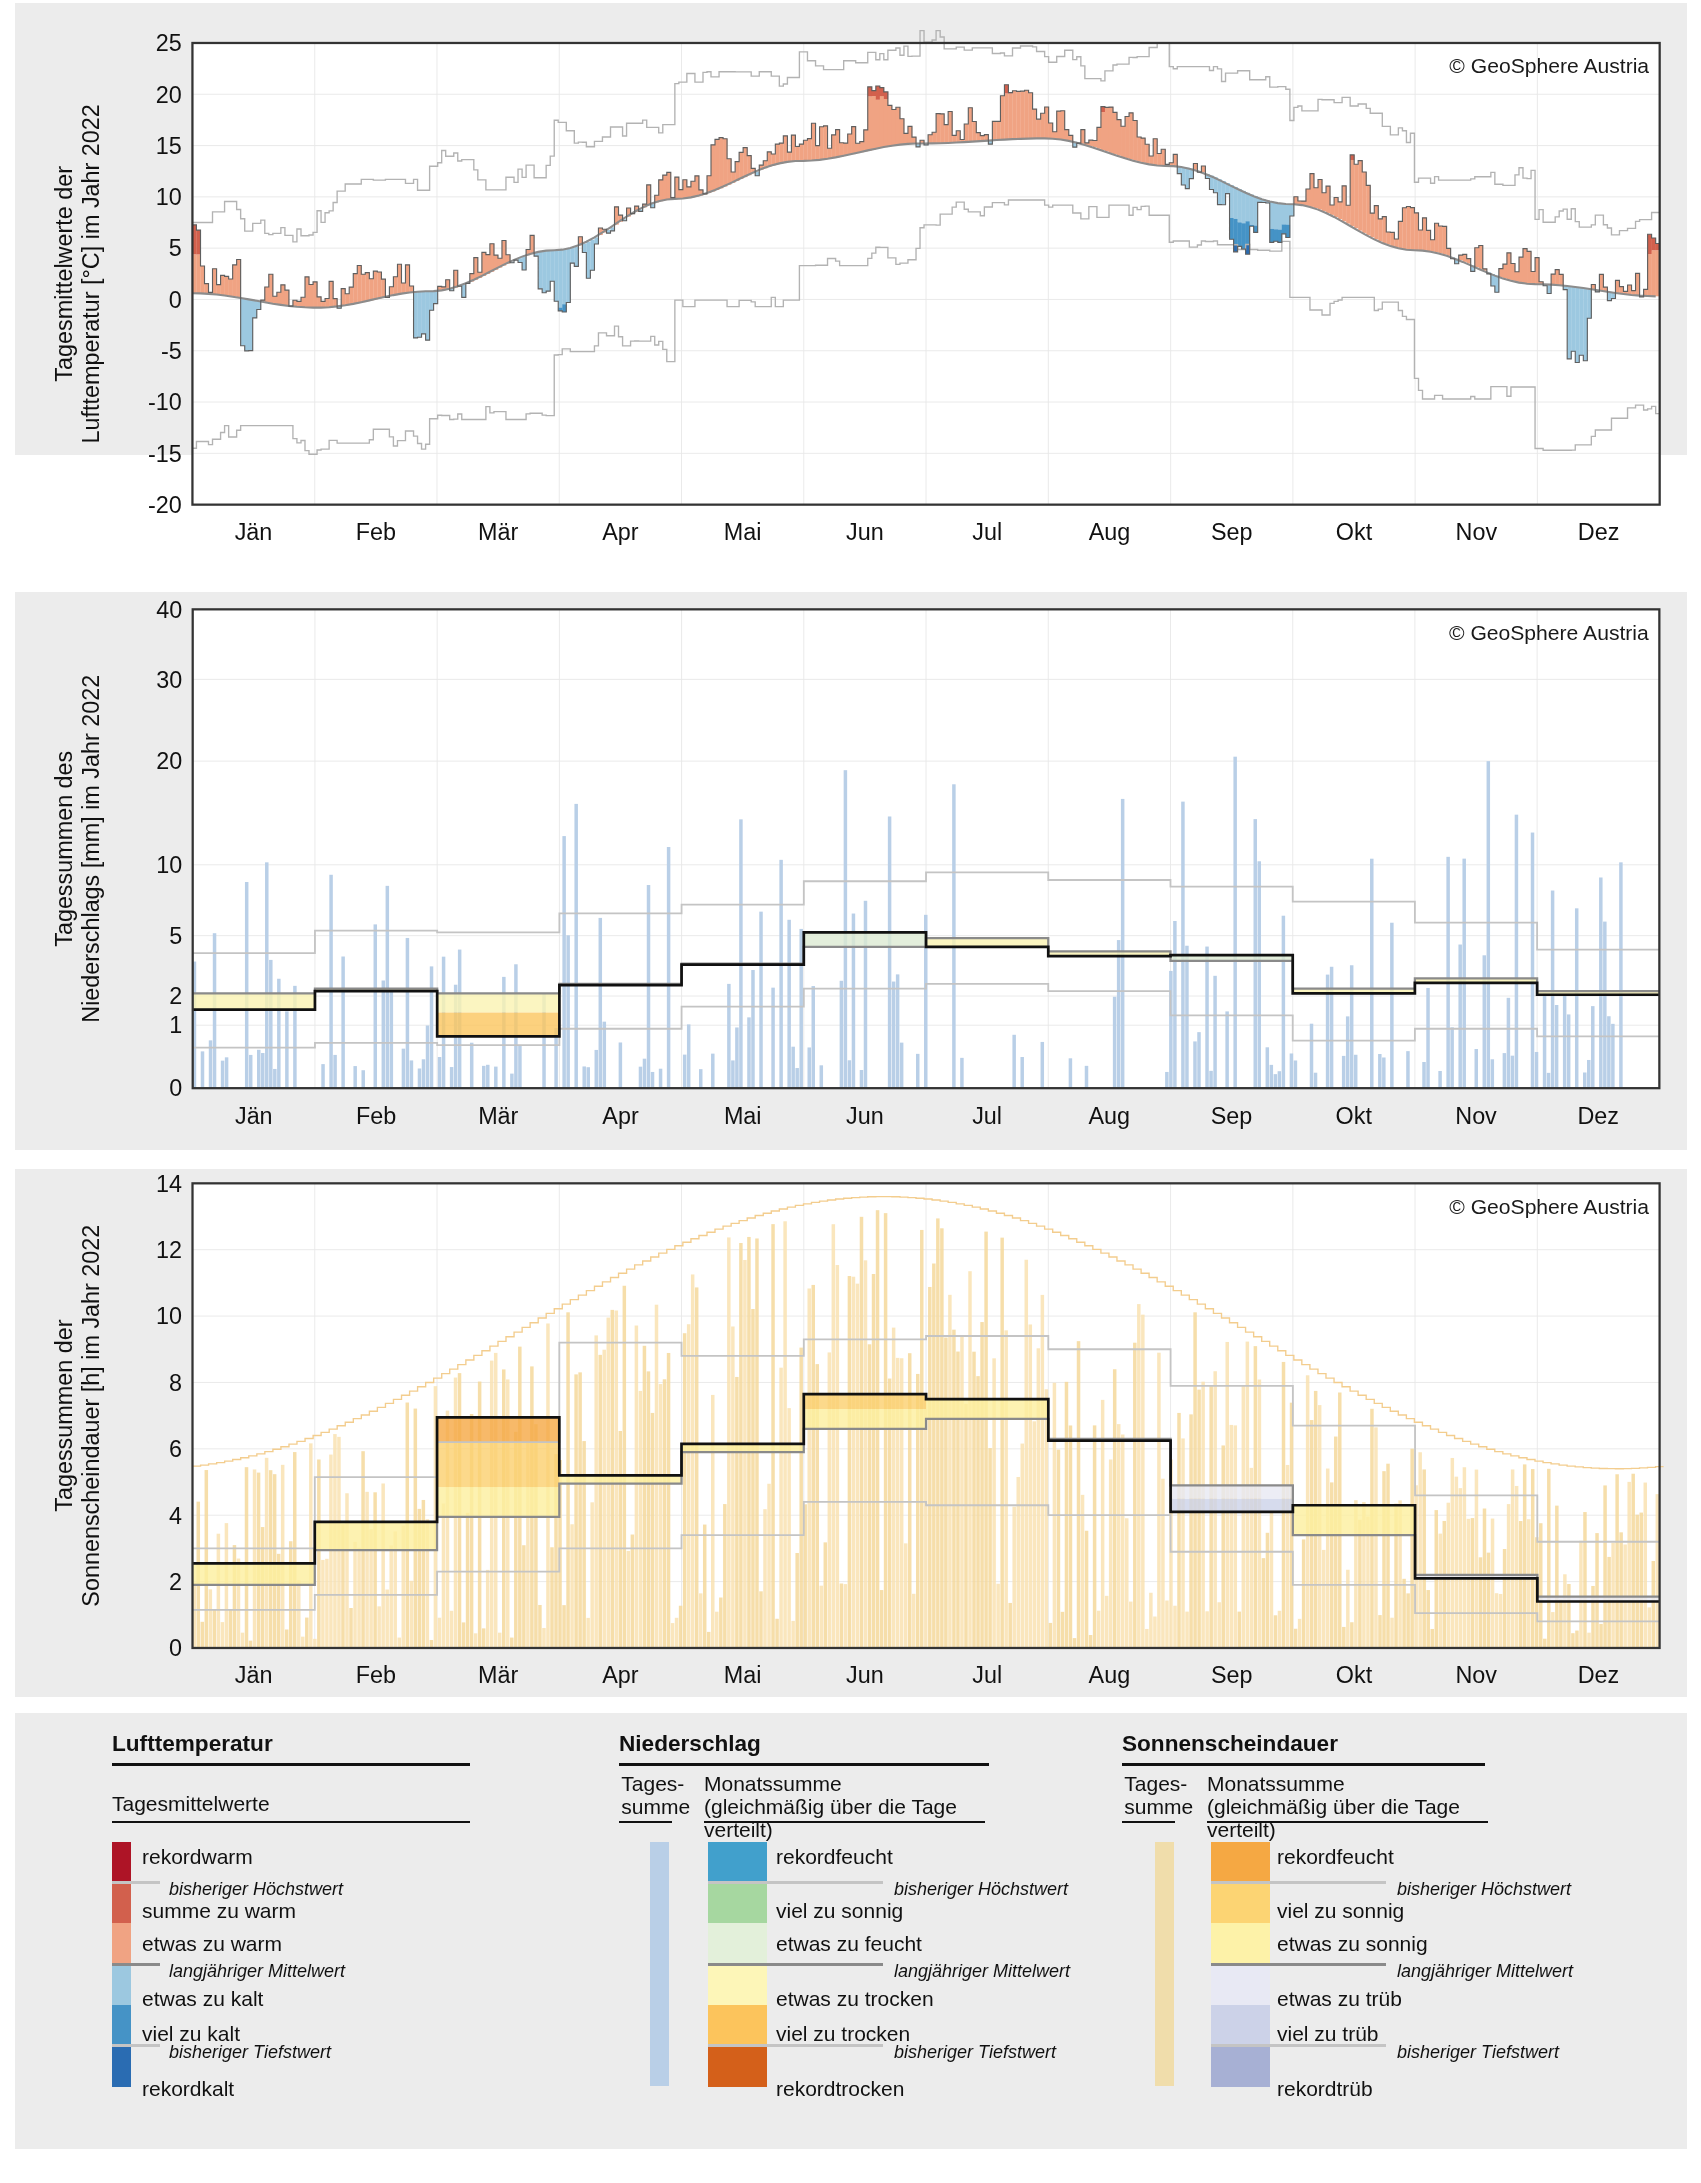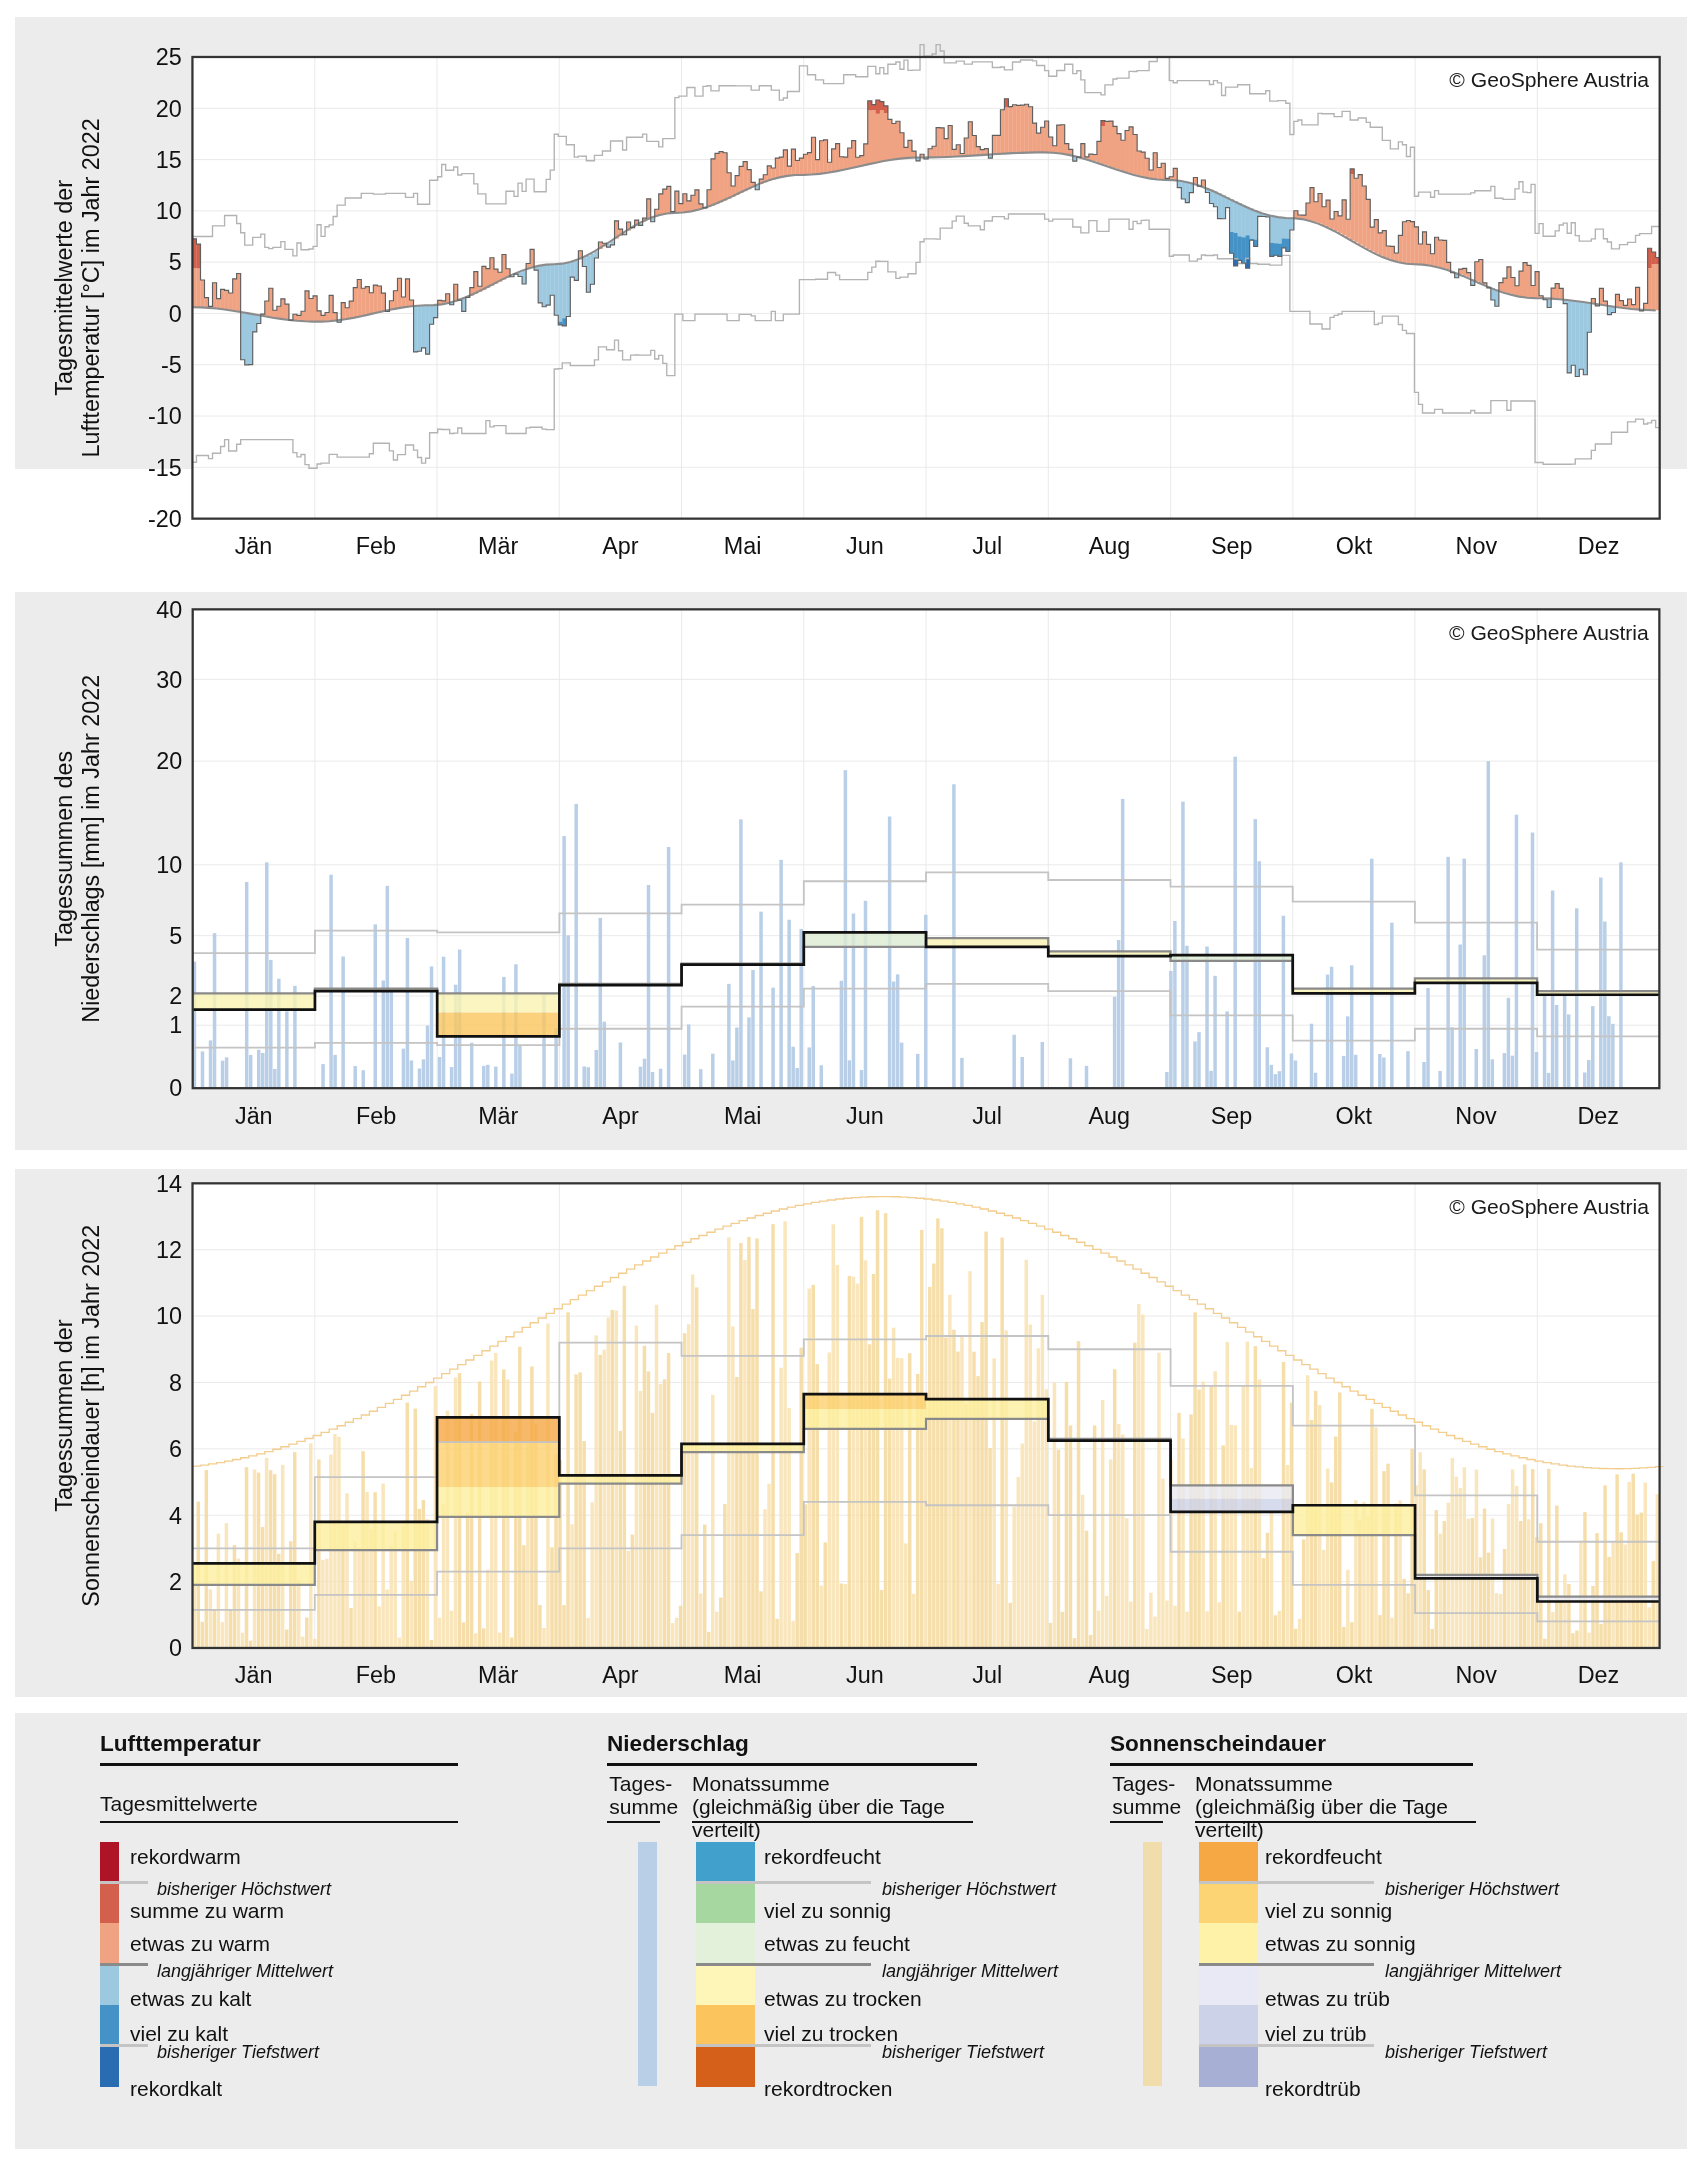--- a/index.html
+++ b/index.html
@@ -2,38 +2,38 @@
 <html style="font-size:12px"><head>
 <meta charset="utf-8">
 <style>
   html,body{margin:0;padding:0;background:#fff;}
   .page{position:relative;width:1702px;height:2183px;background:#fff;overflow:hidden;
         font-family:"Liberation Sans", sans-serif;color:#111;}
   .panel{position:absolute;left:15px;width:1672px;background:#ececec;}
   svg{display:block}
   svg text{font-family:"Liberation Sans", sans-serif;}
   .legend{position:absolute;left:15px;top:1713px;width:1672px;height:436px;background:#ececec;}
-  .lcol{position:absolute;top:13.6px;width:377px;height:407px;}
+  .lcol{position:absolute;top:13.6px;width:377px;height:407px;margin-left:12px;}
   .ltitle{position:absolute;top:4.5px;left:0;font-size:22.6px;font-weight:bold;}
   .rule-thick{position:absolute;top:36px;left:0;height:3px;background:#111;}
   .rule-thin{position:absolute;top:94px;height:2.3px;background:#111;}
   .lsub{position:absolute;font-size:21px;line-height:23.4px;}
   .lstack{position:absolute;top:115px;left:0;width:528px;height:249px;padding-left:32px;}
   .sw{position:absolute;left:0;width:19px;height:41px;}
   .swm{position:absolute;left:89px;width:59px;height:41px;}
   .dailybar{position:absolute;top:0;width:19px;height:244px;}
   .ll{position:absolute;font-size:21px;line-height:23.4px;white-space:nowrap;}
   .li{position:absolute;font-size:18px;font-style:italic;line-height:23.4px;white-space:nowrap;}
   .lsep{position:absolute;height:3px;}
 </style>
 </head>
 <body>
 
 <div class="page">
-  <div class="panel" id="panel-temp" style="top:17px;height:452px">
+  <div class="panel" id="panel-temp" style="top:3px;height:452px">
       <svg width="1672" height="562" viewBox="0 0 2216 745">
         <rect x="235" y="53" width="1945" height="612" fill="#ffffff"></rect>
         <g stroke="#e8e8e8" stroke-width="1.2">
           <line x1="235" x2="2180" y1="53.0" y2="53.0"></line>
           <line x1="235" x2="2180" y1="121.0" y2="121.0"></line>
           <line x1="235" x2="2180" y1="189.0" y2="189.0"></line>
           <line x1="235" x2="2180" y1="257.0" y2="257.0"></line>
           <line x1="235" x2="2180" y1="325.0" y2="325.0"></line>
           <line x1="235" x2="2180" y1="393.0" y2="393.0"></line>
           <line x1="235" x2="2180" y1="461.0" y2="461.0"></line>

